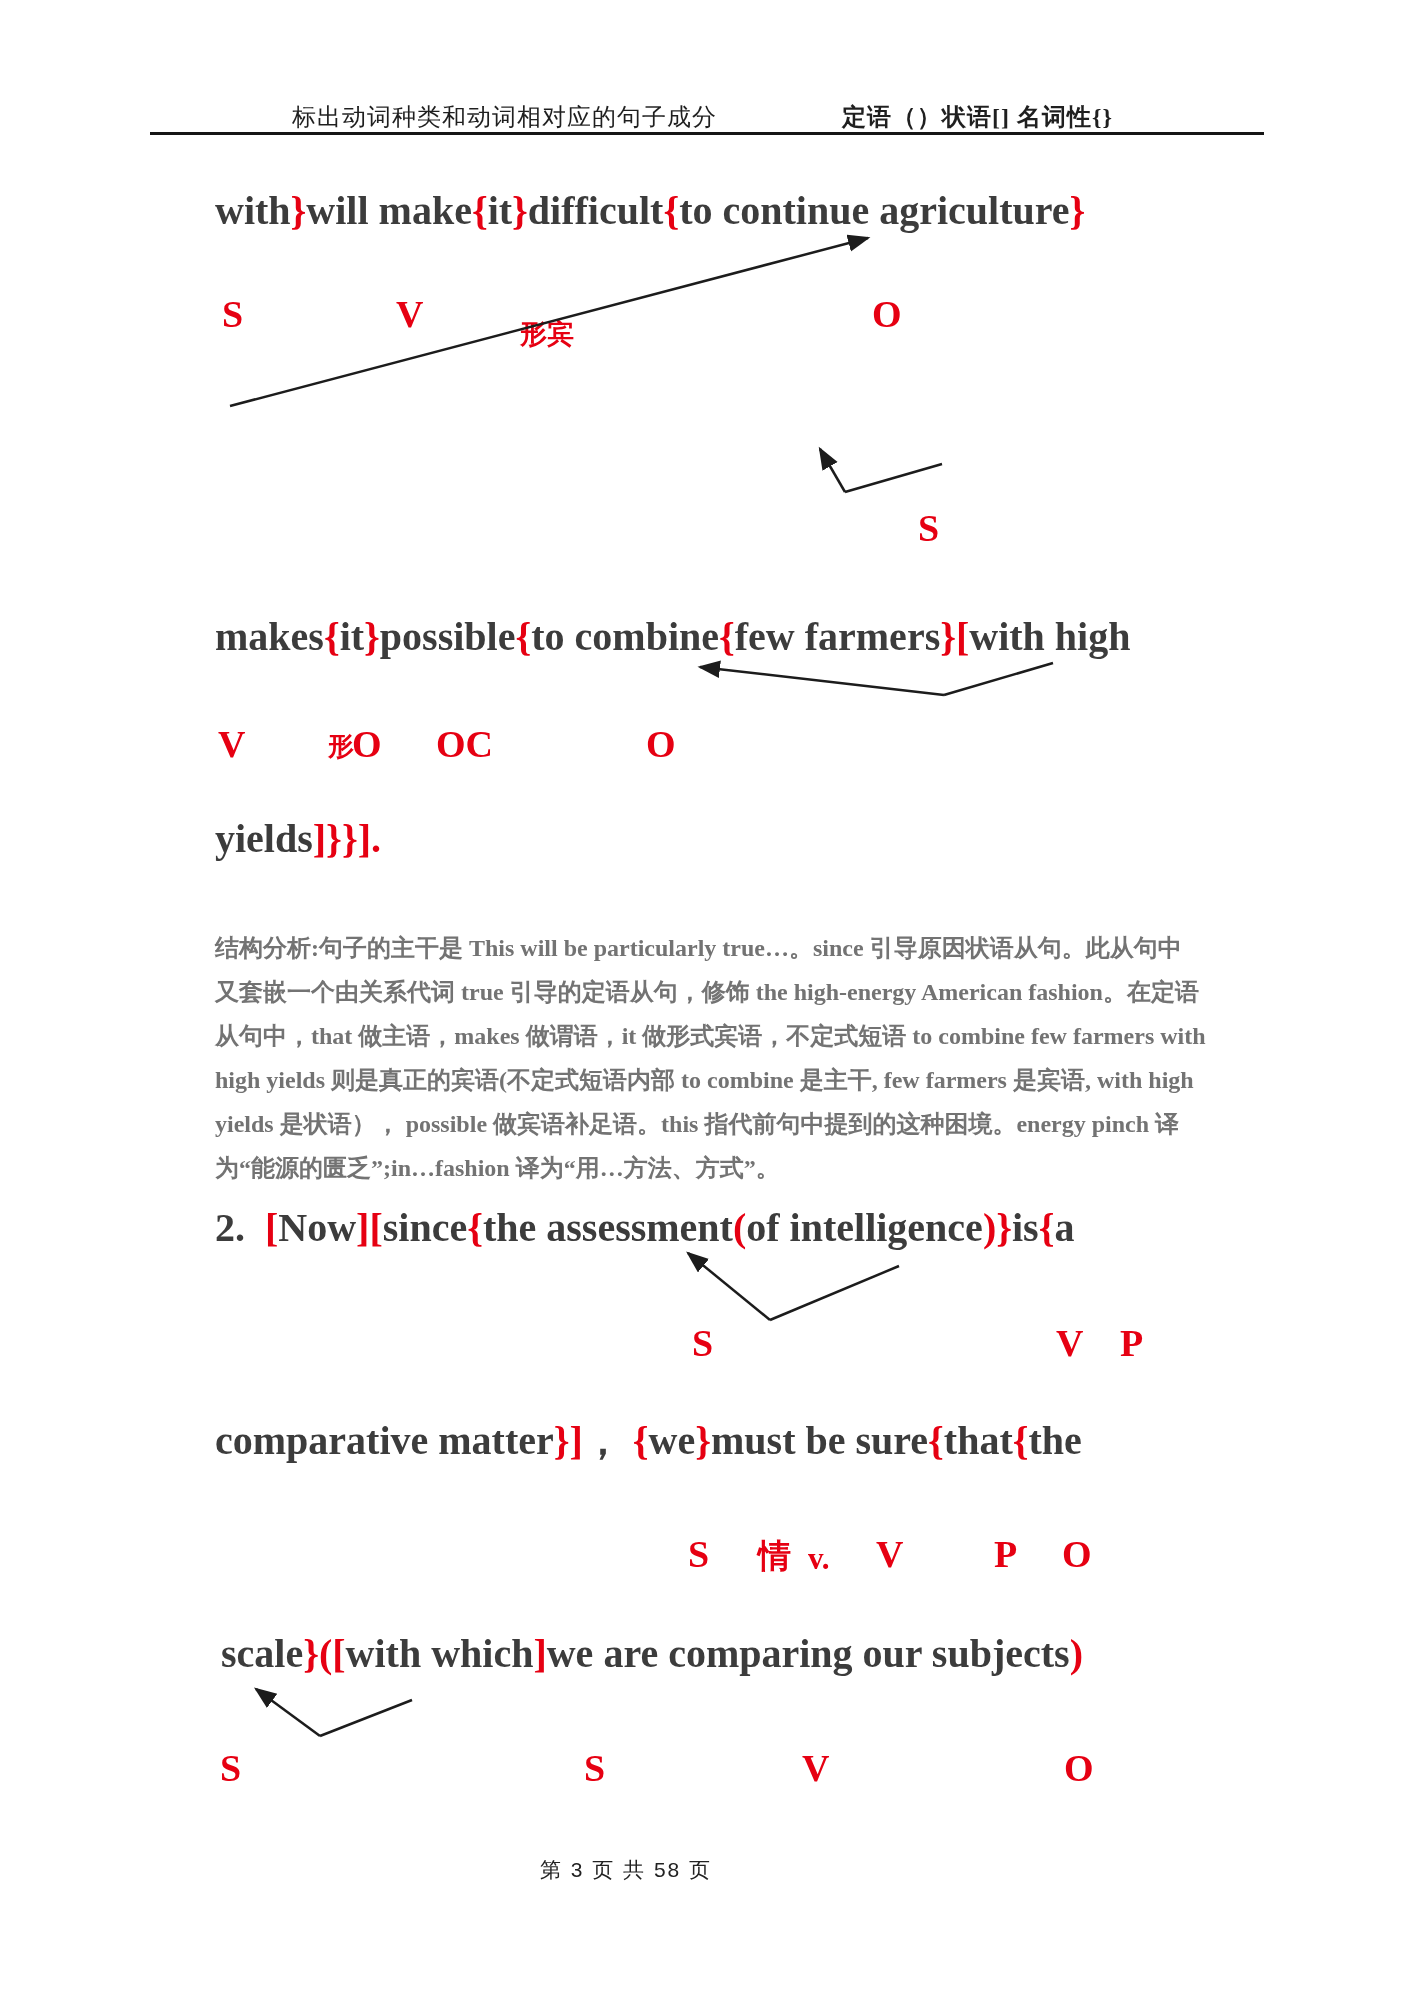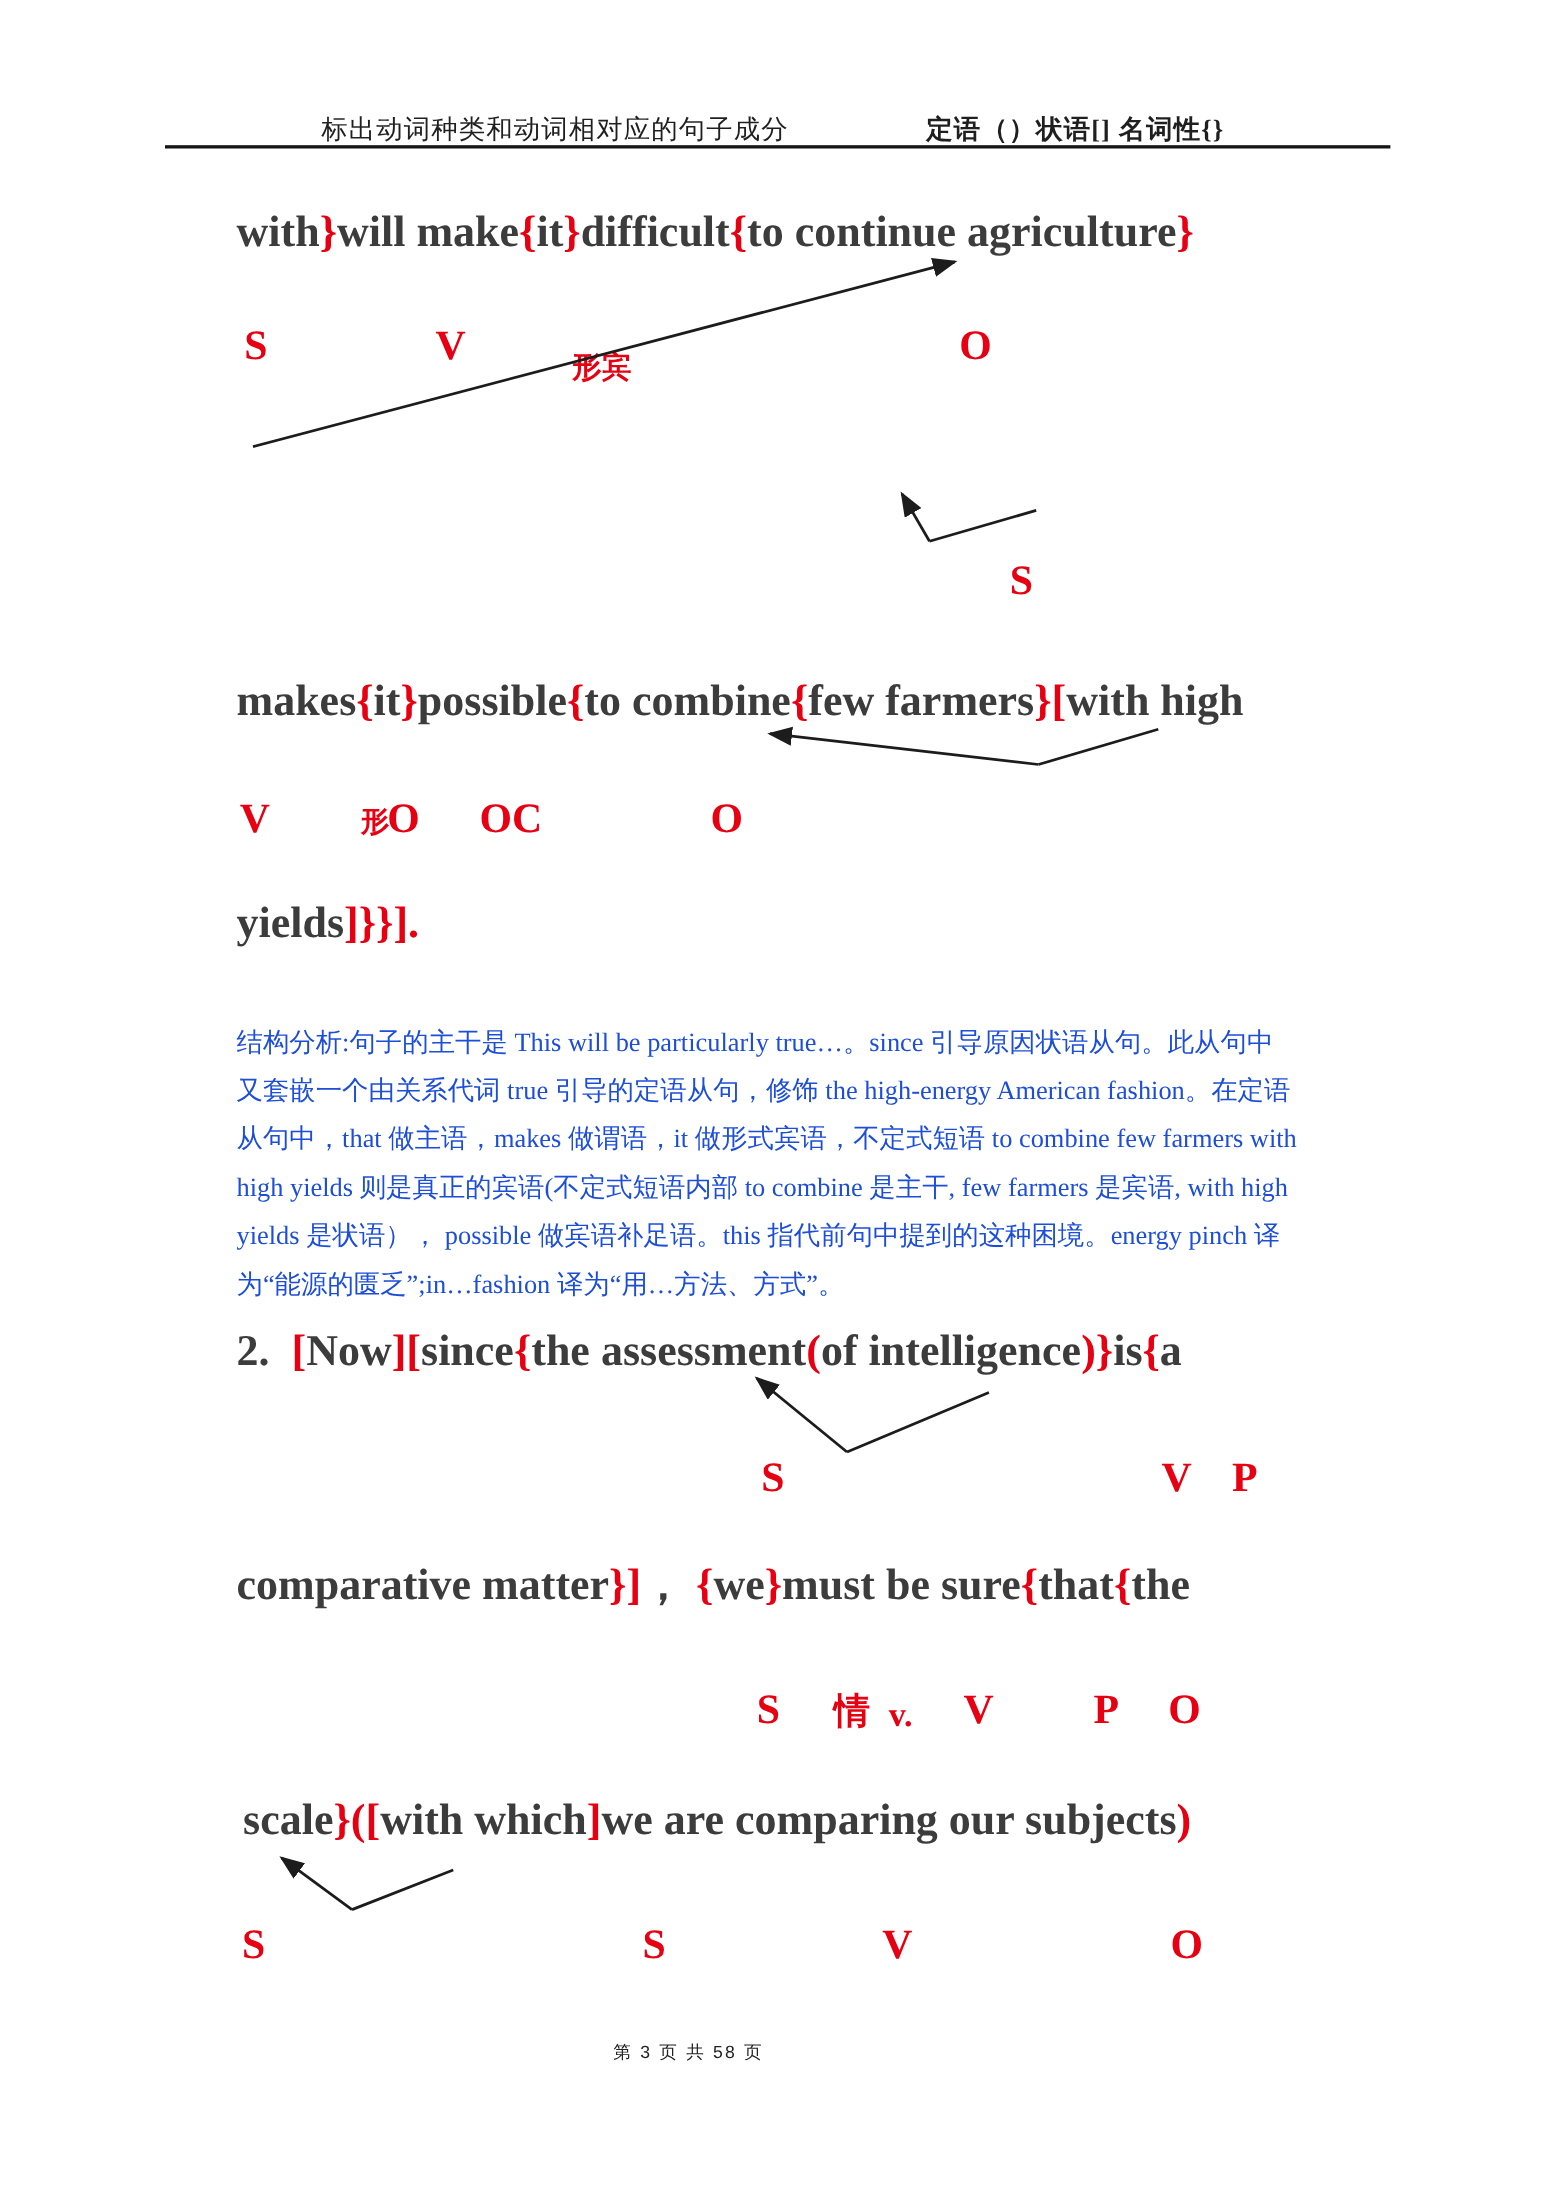--- a/index.html
+++ b/index.html
@@ -19,28 +19,28 @@
   .seg-k{color:#3c3c3c;}
   .seg-r{color:#e60012;}
   .lab{
     position:absolute;font-size:38px;font-weight:bold;color:#e60012;
     white-space:pre;line-height:1;font-family:"Liberation Serif",serif;
   }
   .lab-cjk27{font-size:27px;}
   .lab-cjk26{font-size:26px;}
   .lab-cjk33{font-size:33px;}
   .lab-v31{font-size:31px;font-weight:bold;}
-  .para{position:absolute;left:215px;top:926px;width:1020px;color:#1d4ed8;}
+  .para{position:absolute;left:215px;top:926px;width:1020px;color:#737373;font-weight:bold;}
   .para .pline{
     height:44px;line-height:44px;font-size:24px;white-space:pre;
     font-family:"Liberation Serif",serif;
   }
   .footer{
     position:absolute;left:0;top:1856px;width:1252px;text-align:center;
-    font-size:16px;color:#222222;font-family:"Liberation Sans",sans-serif;
+    font-size:21px;color:#222222;font-family:"Liberation Sans",sans-serif;
     letter-spacing:2px;
   }
   #arrows{position:absolute;left:0;top:0;pointer-events:none;}
 </style>
 </head>
 <body>
 
 <div id="page">
 
   <div class="hdr" style="left:292px;top:101px;">标出动词种类和动词相对应的句子成分</div>

